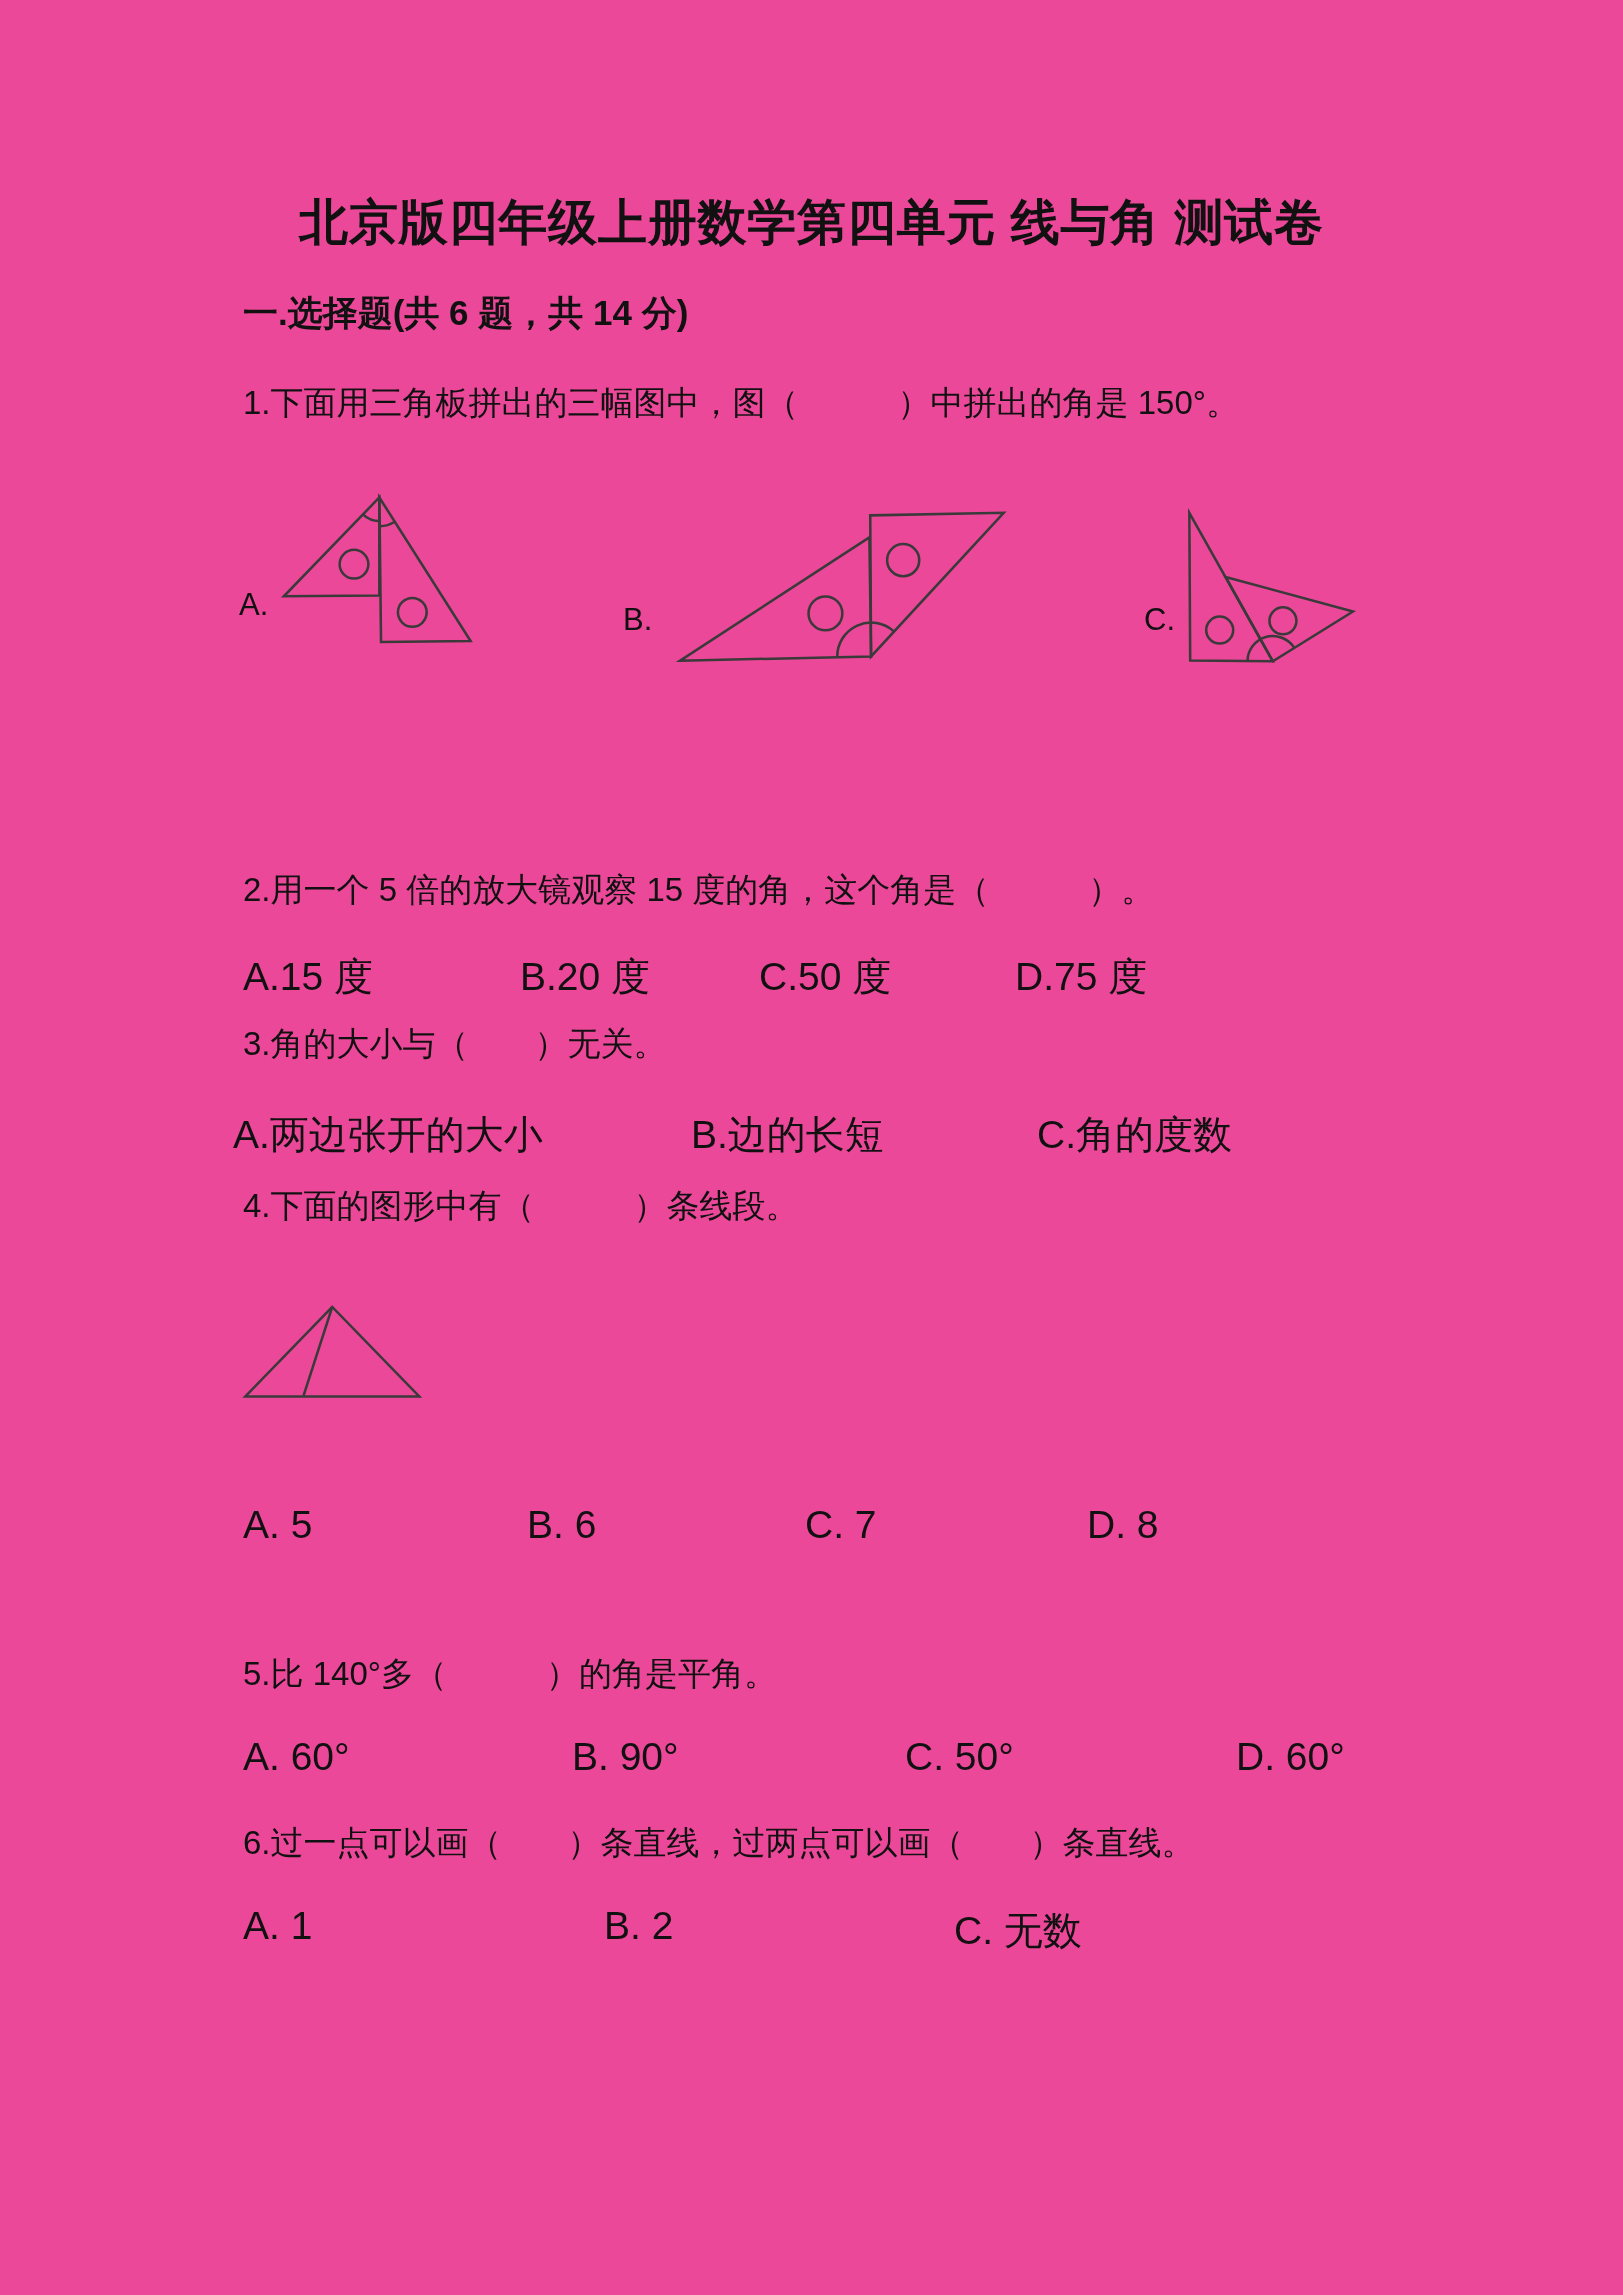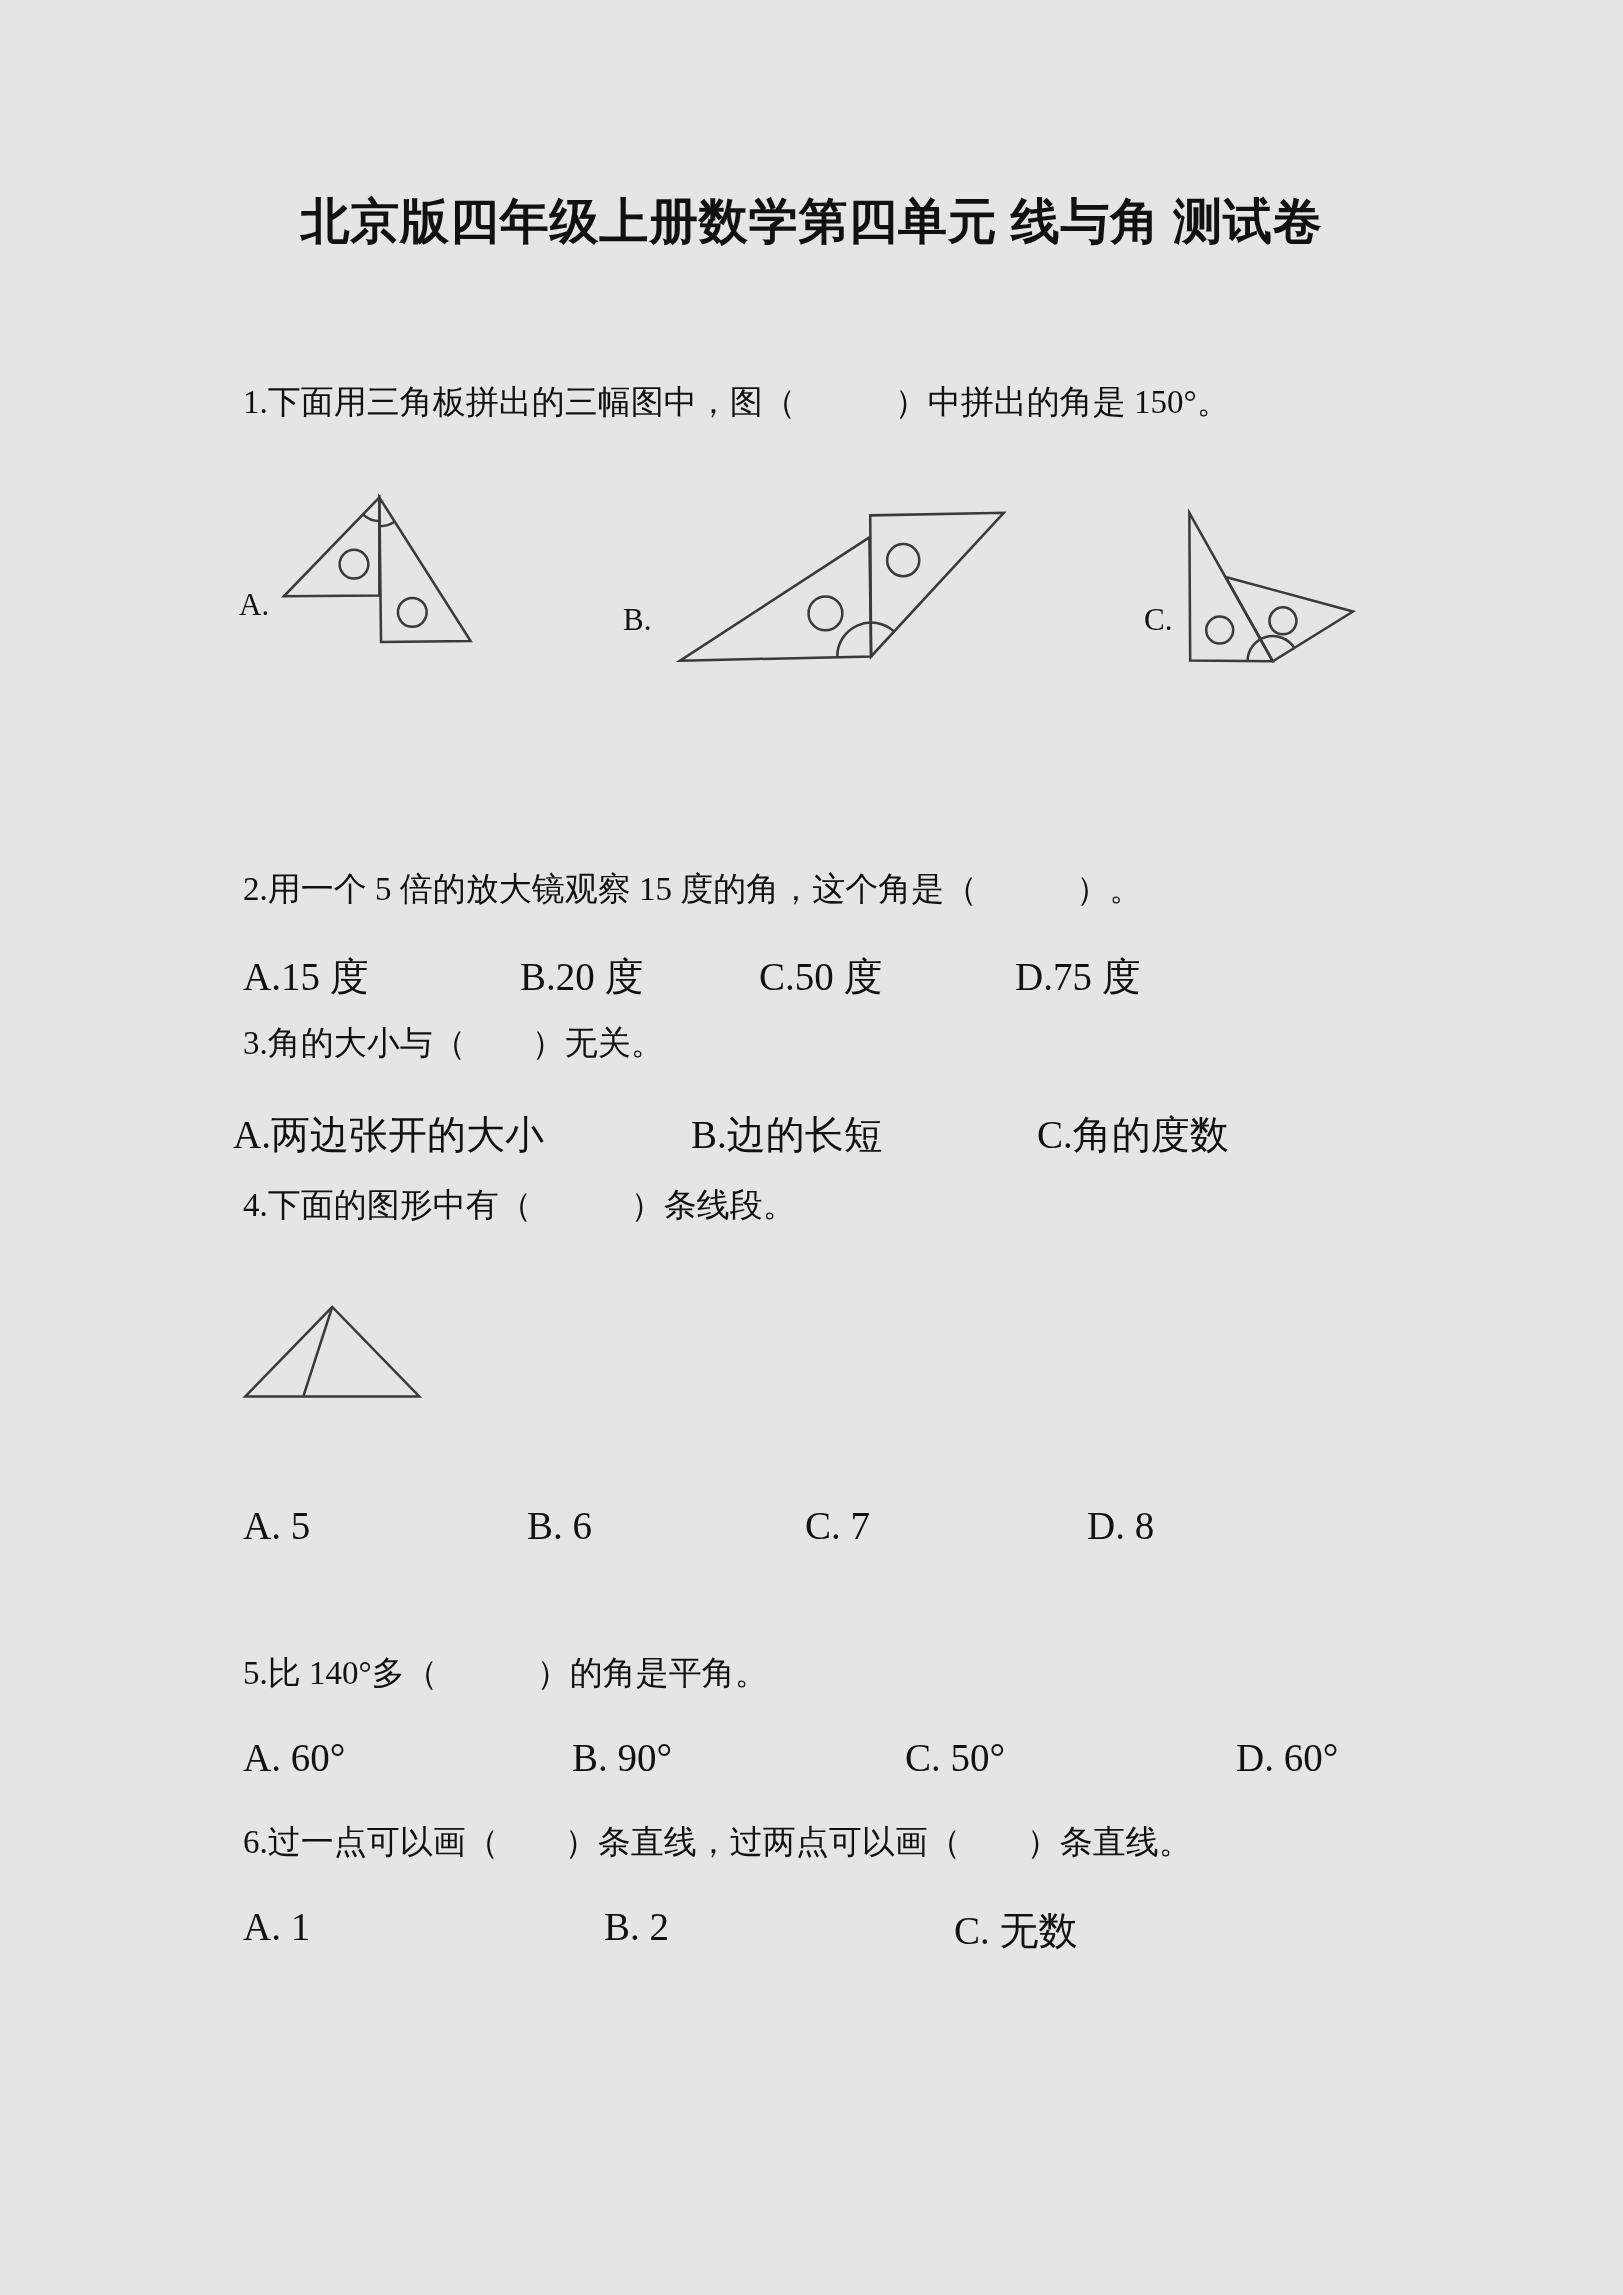--- a/index.html
+++ b/index.html
@@ -1,21 +1,21 @@
 <!DOCTYPE html>
 <html style="font-size:13.5px"><head>
 <meta charset="utf-8">
 <style>
   html,body{margin:0;padding:0;background:#9a9a9a;}
   .page{
     position:relative;
     width:1623px;height:2295px;
     margin:0 auto;
-    background:#e5e5e5;
-    font-family:Liberation Serif, serif;
+    background:#ec4899;
+    font-family:Liberation Sans, sans-serif;
     color:#111;
     overflow:hidden;
   }
   .abs{position:absolute;white-space:pre;line-height:1.15;}
   .title{
     top:194px;left:0;width:100%;
     text-align:center;
     font-size:49px;font-weight:bold;letter-spacing:0.8px;
   }
   .sec{left:243px;font-size:35px;font-weight:bold;}
@@ -51,20 +51,21 @@
   .figT{left:235px;top:1296px;}
   svg.fig *{fill:none;stroke:#3a3a3a;stroke-width:3;stroke-linejoin:miter;}
 </style>
 </head>
 <body>
 
 <div class="page">
 
   <div class="abs title">北京版四年级上册数学第四单元 线与角 测试卷</div>
 
+  <div class="abs sec sec1">一.选择题(共 6 题，共 14 分)</div>
 
   <div class="abs stem q1">1.下面用三角板拼出的三幅图中，图（　　　）中拼出的角是 150°。</div>
 
   <span class="figlabel labA">A.</span>
   <svg class="fig figA" width="203" height="169" viewBox="0 0 240 200">
     <polygon points="121,10 8,127 121,126"></polygon>
     <polygon points="121,10 123,181 229,180"></polygon>
     <circle cx="91" cy="89" r="17"></circle>
     <circle cx="160" cy="146" r="17"></circle>
     <path d="M 101.6 30.1 A 28 28 0 0 0 121 38"></path>

